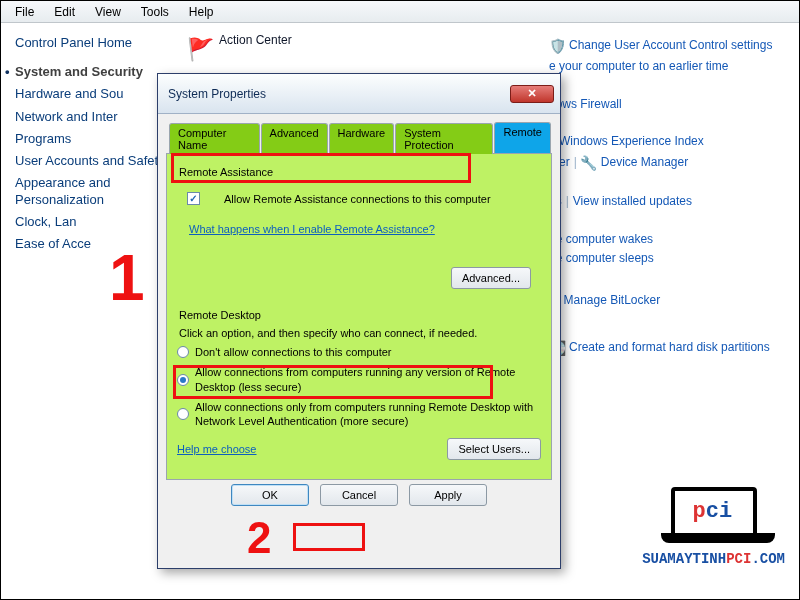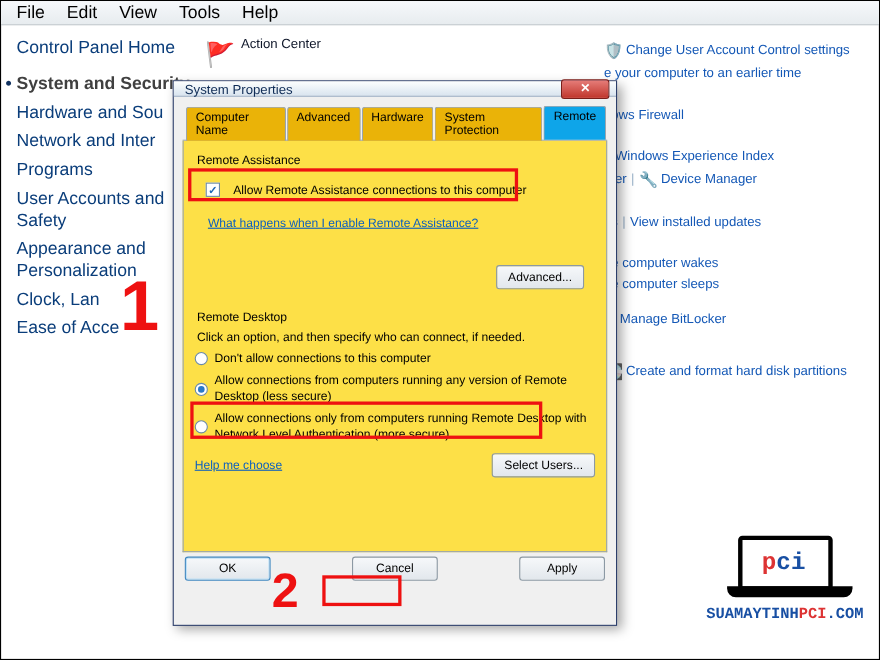--- a/index.html
+++ b/index.html
@@ -14,28 +14,28 @@
     border: 1px solid #000;
   }
   
   .menubar {
     height: 22px;
     background: linear-gradient(#f6f8fb,#e7ecef);
     border-bottom: 1px solid #c0c6cb;
     display: flex;
     align-items: center;
     padding: 0 4px;
-    font-size: 16px;
+    font-size: 12px;
   }
   .menubar span { padding: 2px 10px; cursor: default; }
   .cp-body { display: flex; height: 578px; }
   .cp-left {
     width: 178px;
     padding: 12px 4px 0 14px;
-    font-size: 16px;
+    font-size: 13px;
   }
   .cp-home { color:#0a3d7a; margin-bottom:14px; }
   .cp-left ul { list-style: none; }
   .cp-left li { margin: 6px 0; color:#0a3d7a; cursor:default; line-height:1.25;}
   .cp-left li.current { font-weight:bold; color:#404040; position:relative;}
   .cp-left li.current::before{
     content:'•'; color:#10315f; position:absolute; left:-10px;
   }
   .cp-right { flex:1; padding: 10px 0 0 40px; position: relative;}
   .ac-flag { position:absolute; left:8px; top:14px; font-size:22px;}
@@ -51,21 +51,21 @@
   .dlg {
     position:absolute;
     left:156px; top:72px;
     width:404px; height:496px;
     background:#f0f0f0;
     border:1px solid #2c3e6a;
     box-shadow:4px 4px 10px rgba(0,0,0,.35);
     font-size:11px;
   }
   .dlg-title{
-    height:14px;
+    height:40px;
     background:linear-gradient(#fcfefe,#d9e4ef);
     border-bottom:1px solid #a0b1c6;
     display:flex; align-items:center; justify-content:space-between;
     padding:0 6px 0 10px;
     font-size:12px; color:#0e2b55;
   }
   .dlg-close{
     width:44px; height:18px;
     background:linear-gradient(#e67d79,#c0362c);
     border:1px solid #7b1d18;
@@ -73,50 +73,50 @@
     display:flex; align-items:center; justify-content:center;
     color:#fff; font-weight:bold; font-size:11px;
   }
   .tabs{
     display:flex; gap:0px; margin:8px 8px 0 8px;
     border-bottom:1px solid #9aa5ae;
     padding-left:3px;
   }
   .tab{
     padding:3px 8px; border:1px solid #9aa5ae;
-    border-bottom:none; background:#eab308;
+    border-bottom:none; background:#84cc16;
     font-size:11px; margin-right:1px;
     border-radius:3px 3px 0 0;
     position:relative; top:1px;
   }
   .tab.active{ background:#0ea5e9; top:0; padding-bottom:4px;}
   .panel{
     margin:0 8px 8px 8px;
-    background:#fde047;
+    background:#bef264;
     border:1px solid #9aa5ae; border-top:none;
-    height:374px;
+    height:326px;
     padding:8px 10px;
   }
   .grp-title{ margin:4px 0 6px 2px;}
   .grp-box{ border:1px solid #d7dce0; padding:8px 10px 10px 10px; margin-bottom:10px; border-radius:2px;}
-  .chk-row{ display:flex; align-items:center; gap:12px;}
+  .chk-row{ display:flex; align-items:center; gap:24px;}
   .chk{ width:13px; height:13px; border:1px solid #6b8aa8; background:#fff; display:flex; align-items:center; justify-content:center;}
   .chk.checked::after{ content:'✓'; font-size:10px; color:#2067b3; font-weight:bold;}
   .radio{ width:12px; height:12px; border:1px solid #6b8aa8; border-radius:50%; background:#fff; display:flex; align-items:center; justify-content:center; flex:none;}
   .radio.checked::after{ content:''; width:6px; height:6px; background:#2a79c8; border-radius:50%;}
   .linklike{ color:#0d5fbe; text-decoration:underline; cursor:default;}
   .btn{
     min-width:78px; height:22px; padding:0 10px;
     background:linear-gradient(#f6f8fa,#e2e7ec);
     border:1px solid #8c99a4; border-radius:3px;
     font-size:11px; display:inline-flex; align-items:center; justify-content:center;
   }
   .btn.primary{ border:1px solid #3f87c0; box-shadow:inset 0 0 0 1px #bfe0f6;}
   .rad-row{ display:flex; align-items:center; gap:6px; margin:6px 0; line-height:1.3;}
-  .dlg-btnrow{ display:flex; justify-content:space-between; gap:11px; padding:0 10px 6px 10px; margin-top:-4px;}
+  .dlg-btnrow{ display:flex; justify-content:center; gap:11px; padding:0 10px 6px 10px; margin-top:-4px;}
   
   .hl{ position:absolute; border:3px solid #e11; pointer-events:none;}
   .hl1a{ left:170px; top:152px; width:300px; height:30px;}
   .hl2{ left:172px; top:364px; width:320px; height:34px;}
   .hl3{ left:292px; top:522px; width:72px; height:28px;}
   .num{ position:absolute; color:#e11; font-weight:900; font-family:Arial,Helvetica,sans-serif;}
   .num1{ left:108px; top:240px; font-size:64px;}
   .num2{ left:246px; top:512px; font-size:44px;}
   
   .wm{ position:absolute; right:14px; bottom:32px; text-align:center;font-family:Liberation Mono, monospace;}
@@ -184,21 +184,21 @@
           <span>es</span>
           <span class="sep">|</span>
           <span>View installed updates</span>
         </div>
       <div class="row" style="margin-top:22px">
           <span>he computer wakes</span>
         </div>
       <div class="row">
           <span>he computer sleeps</span>
         </div>
-      <div class="row" style="margin-top:16px">
+      <div class="row" style="margin-top:26px">
           <span>:</span>
           <span class="sep">|</span>
           <span>Manage BitLocker</span>
         </div>
       <div class="row" style="margin-top:30px">
           <span class="ic">💽</span>
           <span>Create and format hard disk partitions</span>
         </div>
     </div>
   </div>

